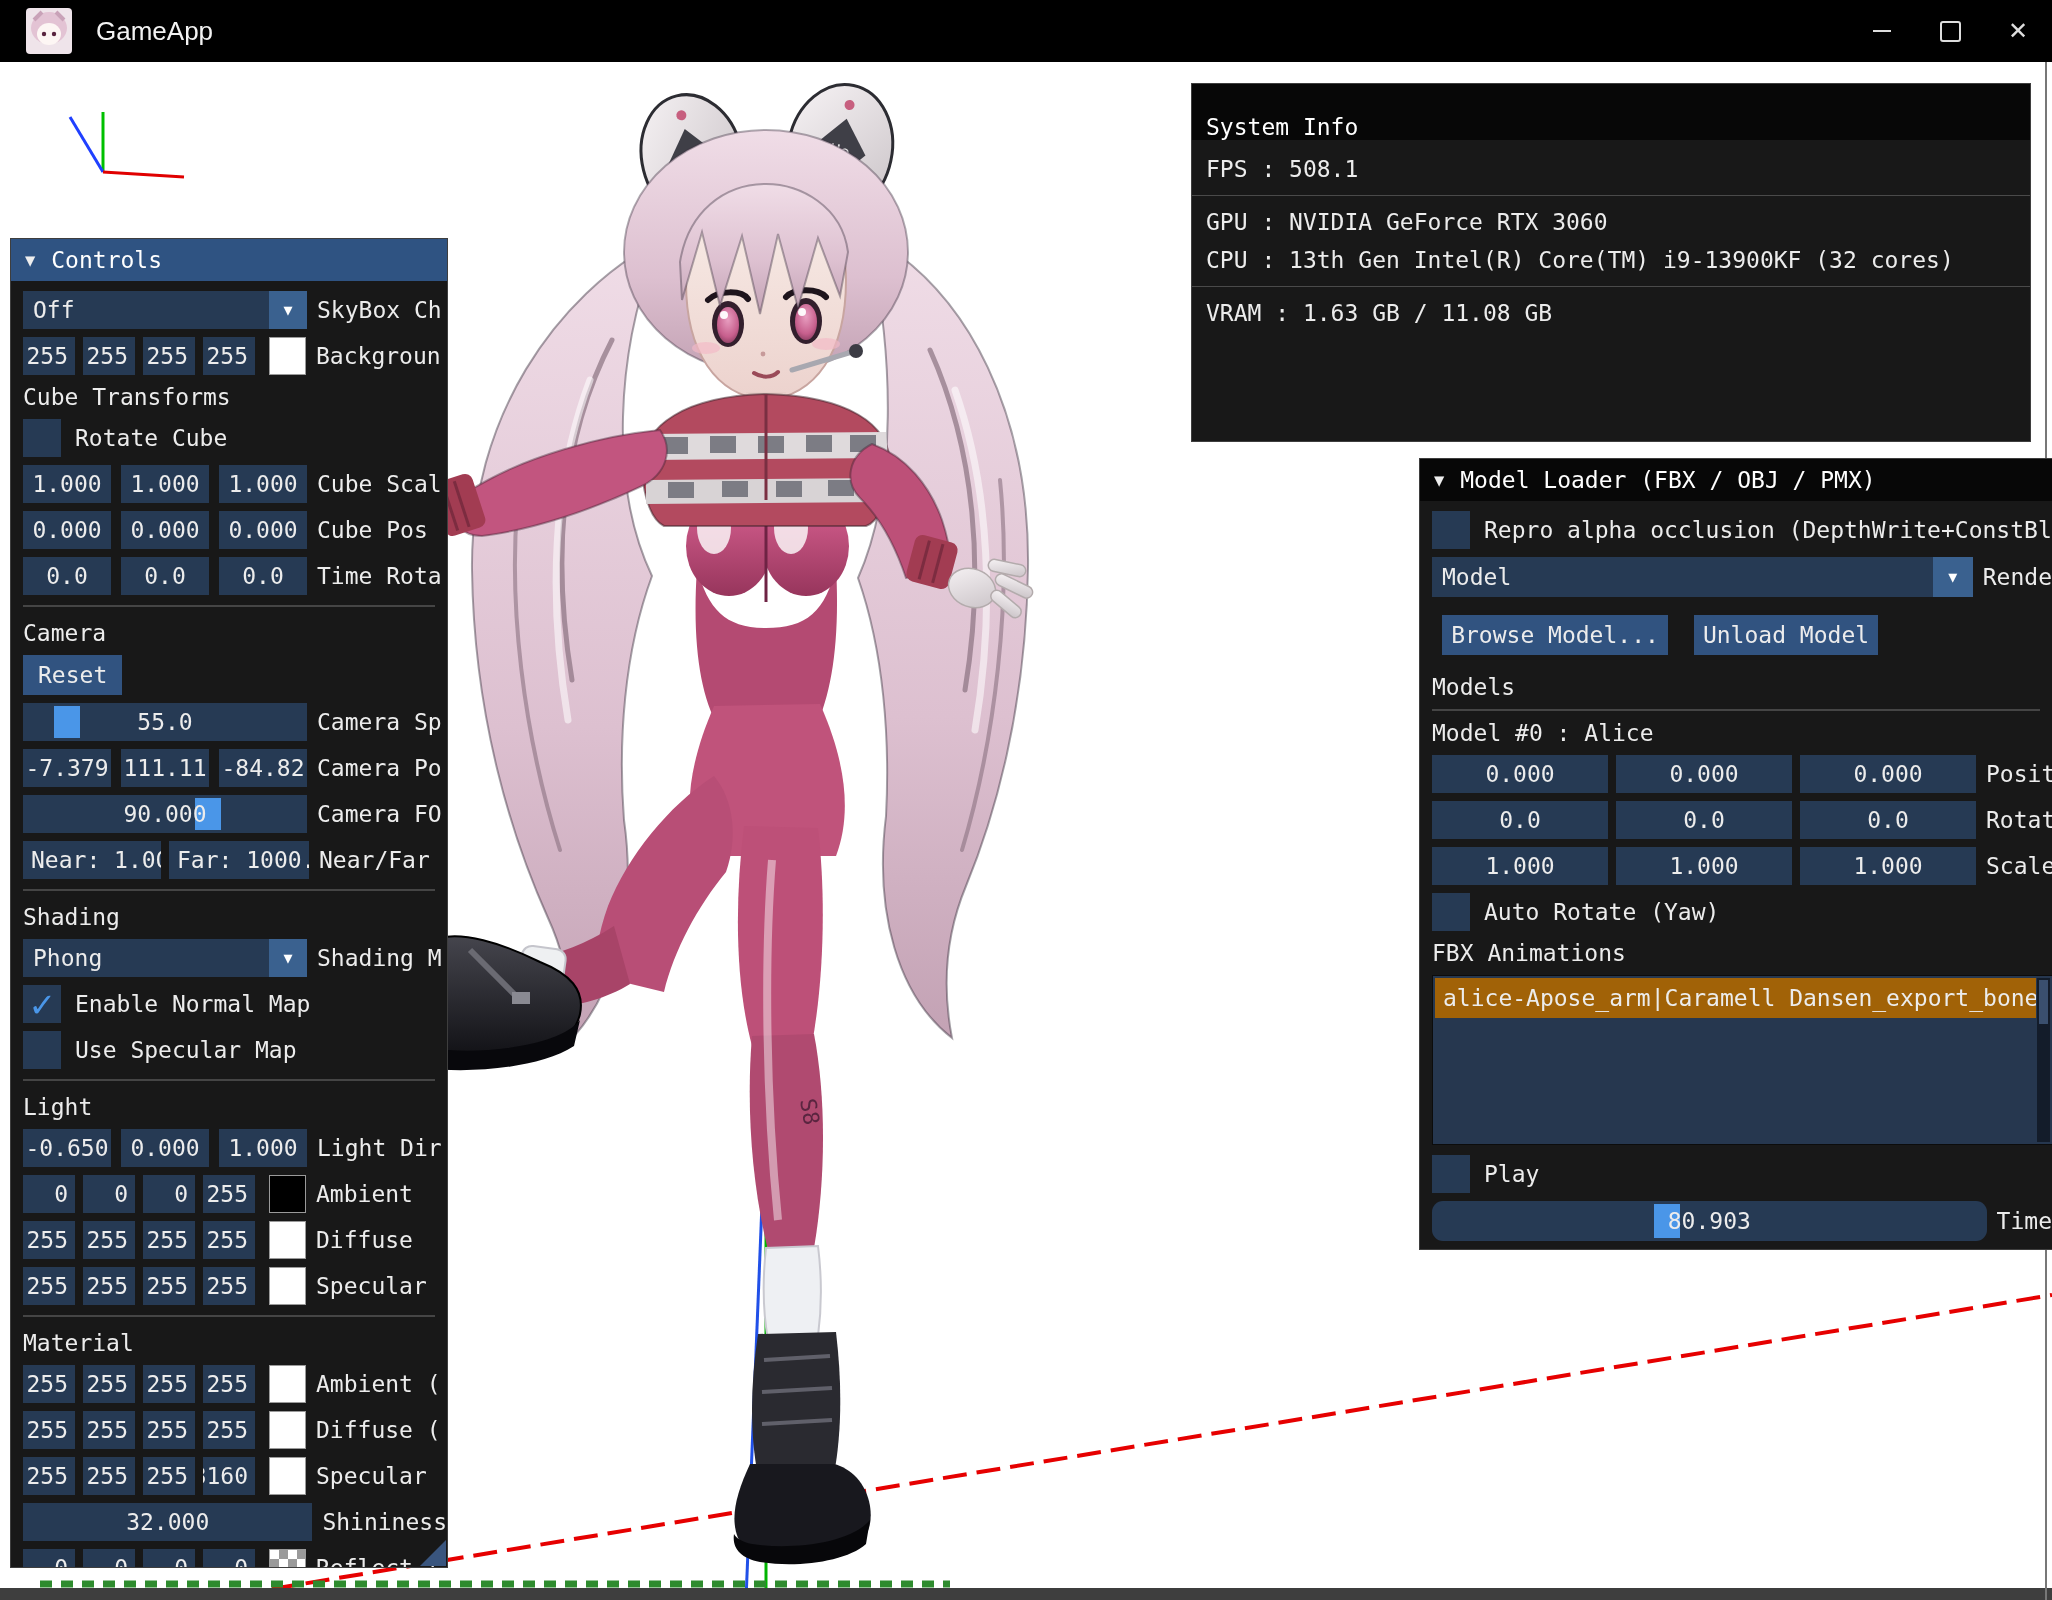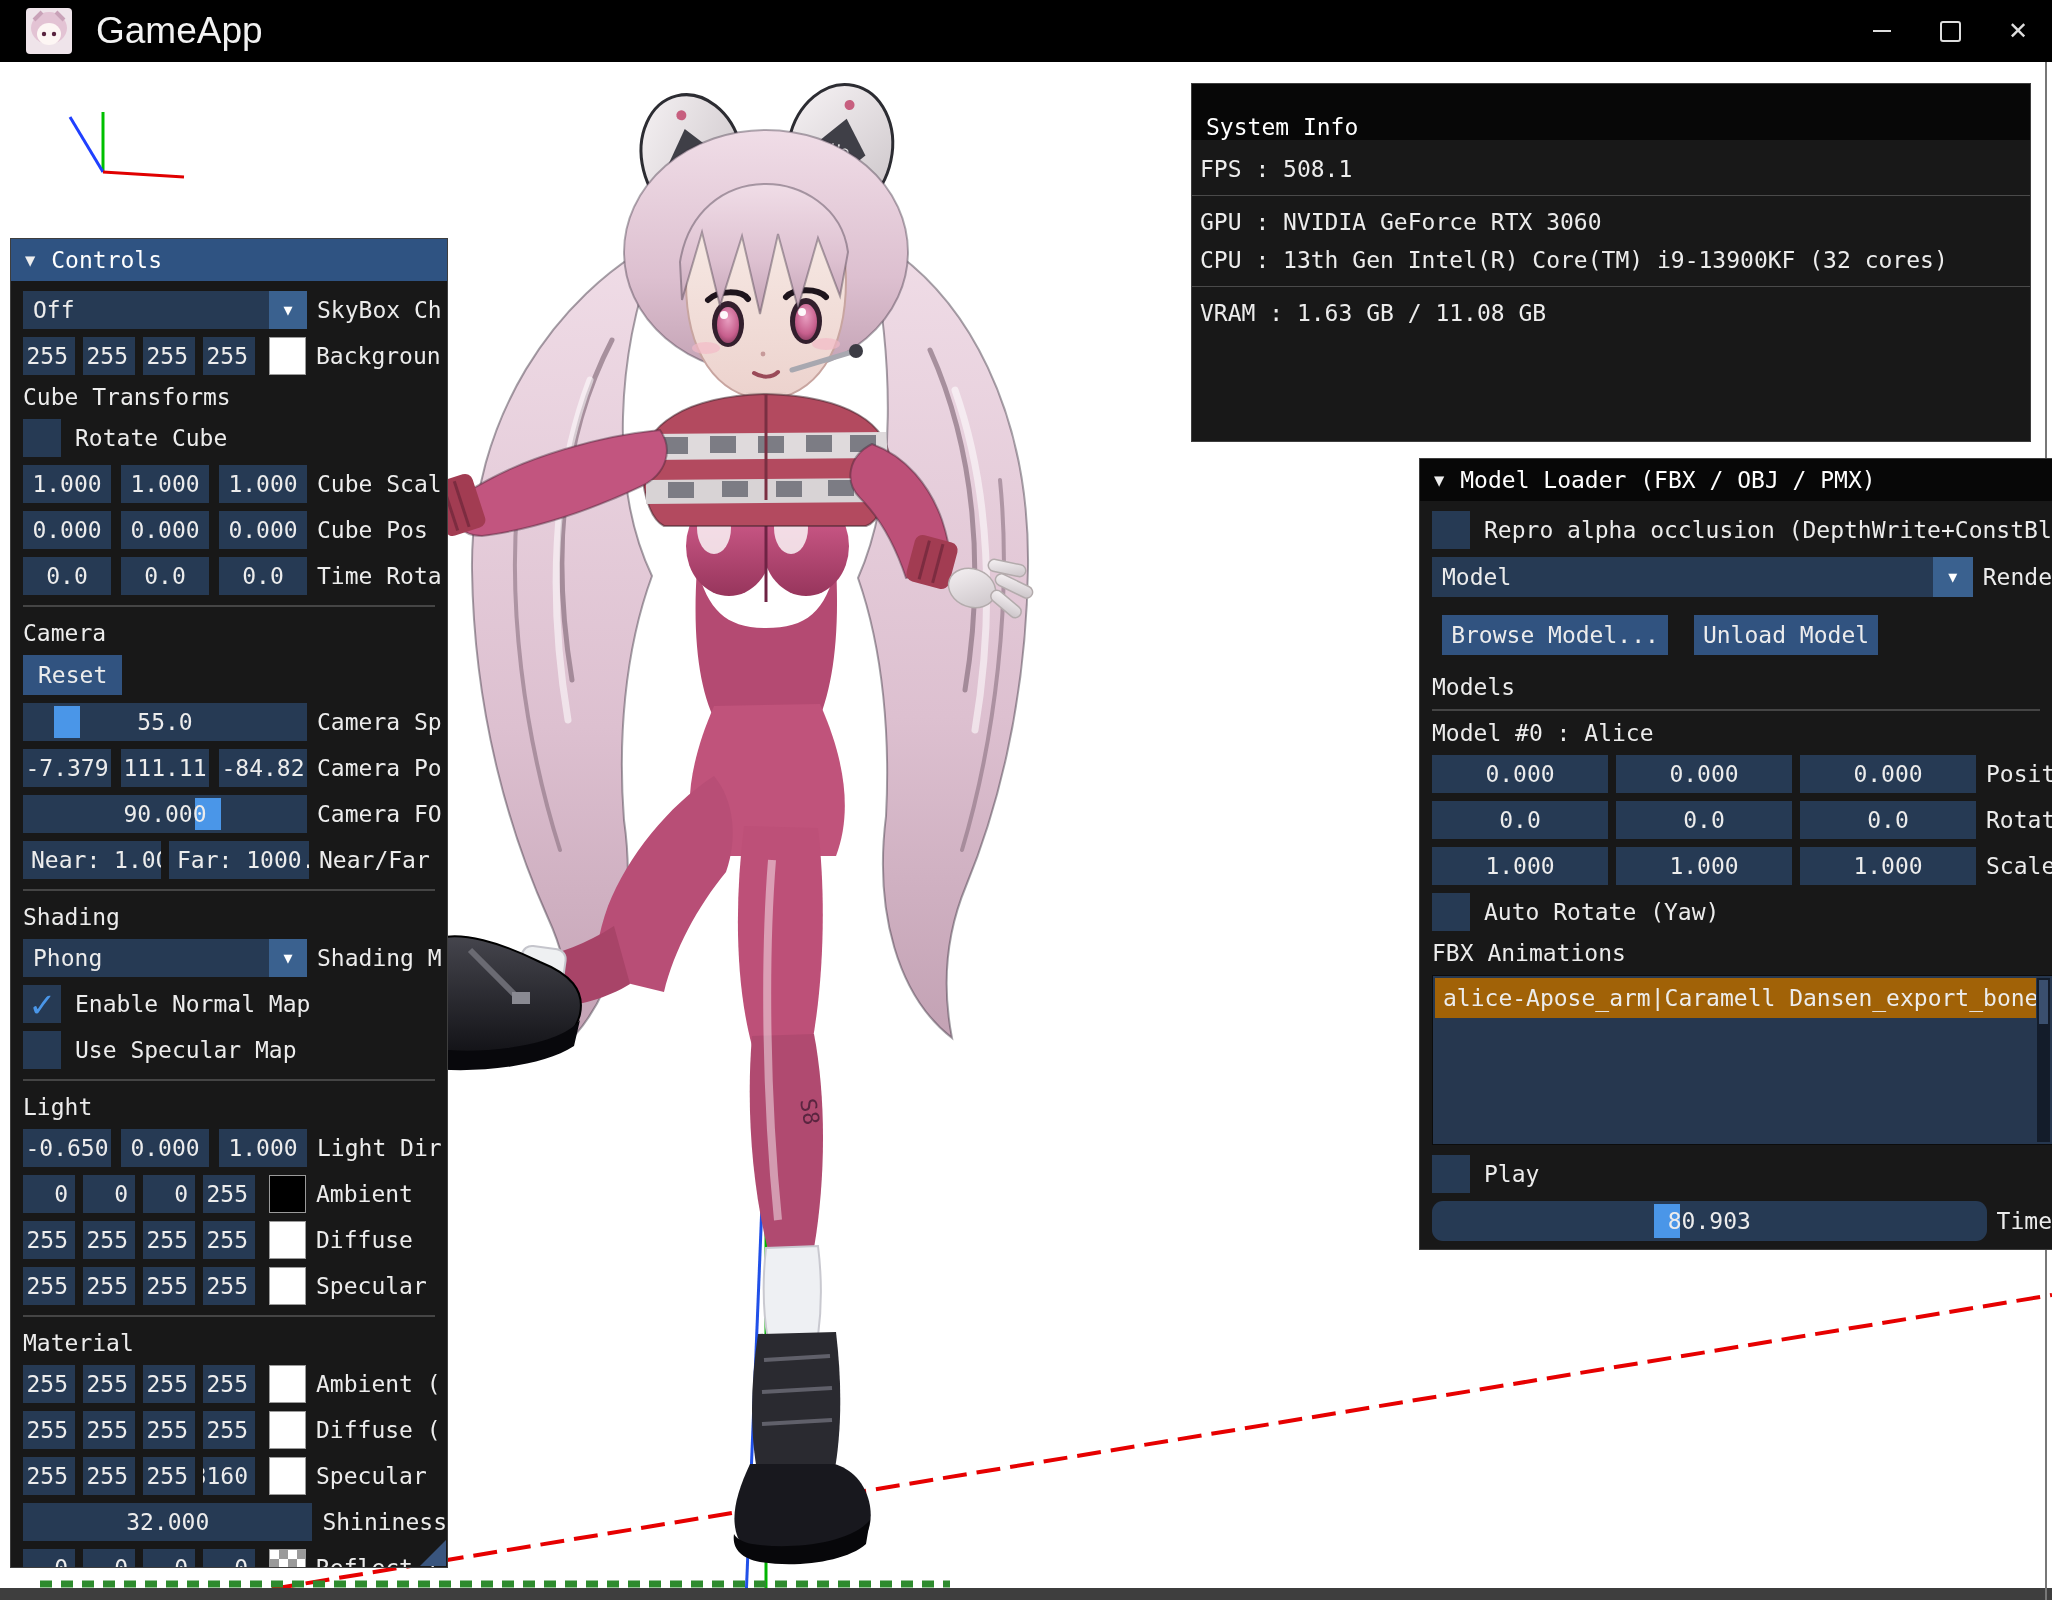--- a/index.html
+++ b/index.html
@@ -1,21 +1,21 @@
 <!DOCTYPE html>
 <html><head>
 <meta charset="utf-8">
 <style>
   html,body{margin:0;padding:0;background:#222;}
   #app{position:relative;width:2052px;height:1600px;background:#ffffff;overflow:hidden;
        font-family:"DejaVu Sans Mono", monospace;color:#ececec;font-size:23px;}
   
   #titlebar{position:absolute;left:0;top:0;width:2052px;height:62px;background:#000;display:flex;align-items:center;z-index:30;}
   #appicon{width:46px;height:46px;margin-left:26px;border-radius:4px;overflow:hidden;flex:0 0 auto;}
-  #apptitle{margin-left:24px;font-family:"Liberation Sans",sans-serif;font-size:37px;color:#f2f2f2;}
+  #apptitle{margin-left:24px;font-family:"Liberation Sans",sans-serif;font-size:26px;color:#f2f2f2;}
   #winbtns{margin-left:auto;display:flex;height:100%;}
   .wbtn{width:68px;height:100%;display:flex;align-items:center;justify-content:center;color:#ddd;font-family:"DejaVu Sans",sans-serif;font-size:24px;}
   .wbtn .sq{width:17px;height:17px;border:2px solid #ddd;border-radius:3px;}
   .wbtn .mn{width:18px;height:2px;background:#ddd;}
   
   .panel{position:absolute;background:#181818;border:1px solid #3e3e3e;box-sizing:border-box;overflow:hidden;z-index:20;}
   .phead{height:42px;background:#2f5382;display:flex;align-items:center;gap:16px;padding-left:14px;color:#fff;}
   .phead.dark{background:#070707;}
   .phead .arr{font-size:17px;color:#eee;}
   .pcontent{padding-top:10px;}
@@ -43,21 +43,21 @@
   .grab{position:absolute;top:3px;bottom:3px;width:26px;background:#4a96e8;}
   .sval{position:absolute;inset:0;display:flex;align-items:center;justify-content:center;white-space:pre;}
   .cbrow{display:flex;align-items:center;margin:0 0 8px 12px;gap:14px;}
   .cb{width:38px;height:38px;background:#263a54;position:relative;flex:0 0 auto;}
   .cb.checked::after{content:"\2713";position:absolute;inset:-2px;display:flex;align-items:center;justify-content:center;color:#4a96e8;font-size:38px;font-weight:bold;}
   .cblbl{white-space:pre;}
   .sep{height:2px;background:#454545;margin:10px 12px 12px 12px;}
   .grip{position:absolute;right:1px;bottom:1px;width:0;height:0;border-left:26px solid transparent;border-bottom:26px solid #39557e;}
   
   #sysinfo .phead{height:56px;align-items:flex-end;}
-  .sirow{height:38px;line-height:38px;padding-left:8px;white-space:pre;}
+  .sirow{height:38px;line-height:38px;padding-left:14px;white-space:pre;}
   .sisep{height:1px;background:#4a4a4a;margin:7px 0;}
   
   .listbox{position:relative;margin:0 0 10px 12px;width:621px;height:170px;background:#26374f;border:1px solid #0c0c0c;box-sizing:border-box;}
   .lbitem{height:40px;background:#a16207;display:flex;align-items:center;padding-left:8px;white-space:pre;overflow:hidden;margin:2px 16px 0 2px;}
   .lbscroll{position:absolute;top:2px;bottom:2px;right:2px;width:13px;background:#131c2a;}
   .lbgrab{position:absolute;top:2px;left:2px;width:9px;height:44px;background:#3a4f6e;}
   
   #bglayer,#charlayer{position:absolute;left:0;top:0;z-index:1;}
   #charlayer{z-index:2;}
   #rightedge{position:absolute;top:62px;bottom:0;left:2045px;width:2px;background:#777;z-index:3;}

